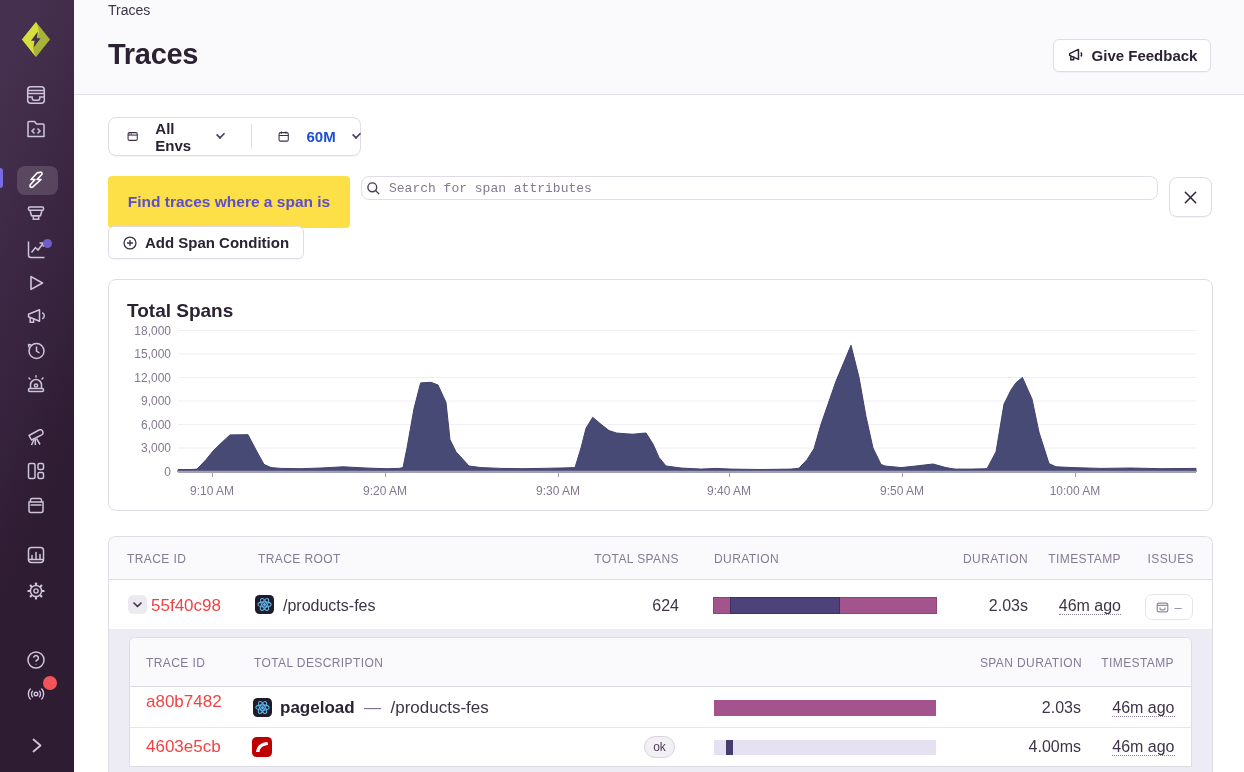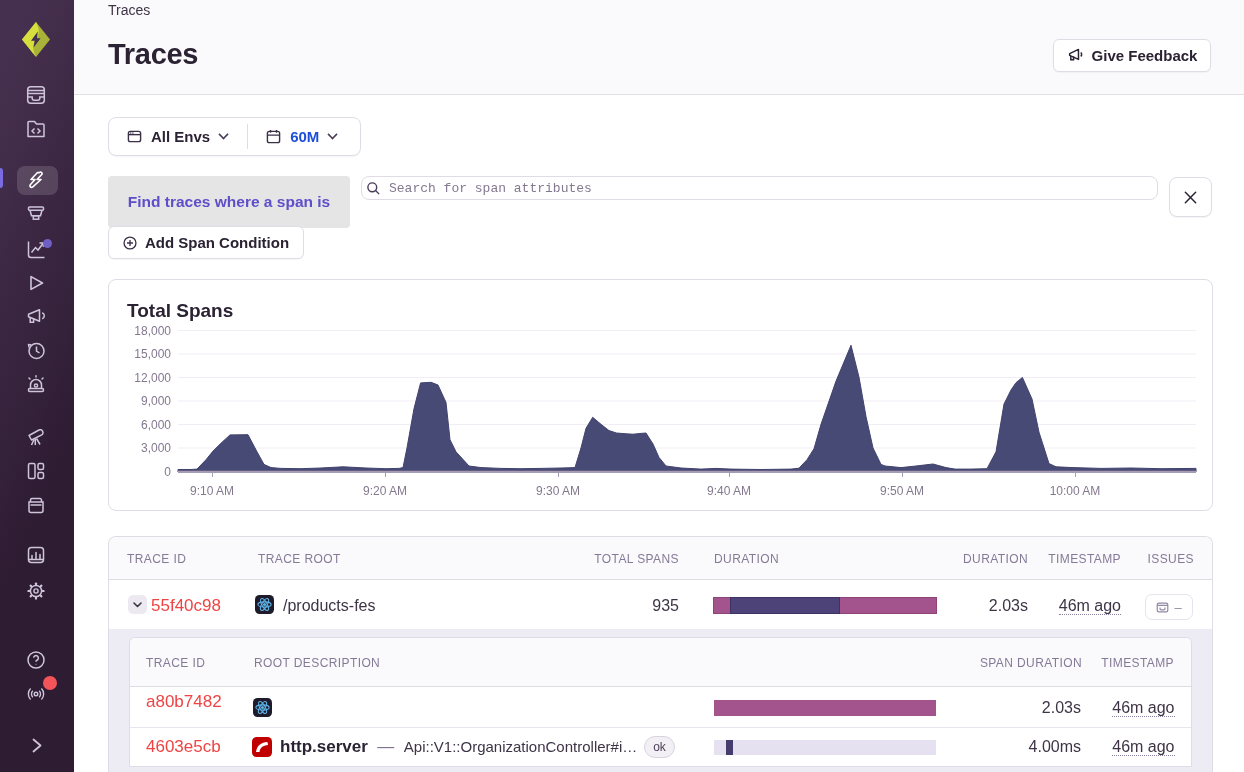--- a/index.html
+++ b/index.html
@@ -6,24 +6,24 @@
 .abs{position:absolute}
 #sidebar{position:absolute;left:0;top:0;width:74px;height:772px;background:linear-gradient(294.17deg,#2e1c33 35.57%,#46304f 92.42%)}
 #sidebar svg{position:absolute;left:26px}
 .selbox{position:absolute;left:17px;top:166px;width:41px;height:29px;border-radius:8px;background:rgba(255,255,255,0.14)}
 .actpill{position:absolute;left:0;top:168px;width:3px;height:20px;border-radius:0 3px 3px 0;background:#7a6be0}
 .hdrline{position:absolute;left:74px;top:94px;width:1170px;height:1px;background:#e3dee8}
 .crumb{position:absolute;left:108px;top:2px;font-size:14px;color:#3e3446}
 h1{position:absolute;left:108px;top:38px;font-size:29px;font-weight:bold;color:#2b2233;letter-spacing:-.3px}
 .btn{position:absolute;background:#fff;border:1px solid #e0dce5;border-radius:6px;display:flex;align-items:center;justify-content:center;color:#2b2233;font-weight:bold;font-size:15px;box-shadow:0 1px 1px rgba(40,30,60,0.04)}
 #feedback{left:1053px;top:39px;width:158px;height:33px;gap:8px}
-#filters{left:108px;top:117px;width:253px;height:39px;border-radius:8px;font-size:15px;justify-content:flex-start;padding:0 0 0 18px;gap:9px}
+#filters{left:108px;top:117px;width:253px;height:39px;border-radius:8px;font-size:15px;justify-content:flex-start;padding:0 0 0 18px;gap:17px}
 #filters .sep{width:1px;height:25px;background:#e0dce5;margin:0 9px 0 10px}
 .chev{width:9px;height:9px;display:inline-block;position:relative;top:-2px;border-right:2px solid #4a3b57;border-bottom:2px solid #4a3b57;transform:rotate(45deg)}
-#wherepill{position:absolute;left:108px;top:176px;width:242px;height:52px;background:#e5e5e5;border-radius:4px;color:#5d4ec9;font-weight:bold;font-size:15.5px;display:flex;align-items:center;justify-content:center}
+#wherepill{position:absolute;left:108px;top:176px;width:242px;height:52px;background:#fde047;border-radius:4px;color:#5d4ec9;font-weight:bold;font-size:15.5px;display:flex;align-items:center;justify-content:center}
 #search{position:absolute;left:361px;top:176px;width:797px;height:24px;background:#fff;border:1px solid #e0dce5;border-radius:8px;display:flex;align-items:center;padding-left:4px;gap:8px}
 #search span{font-family:"Liberation Mono",monospace;font-size:13px;color:#84788f}
 #xbtn{left:1169px;top:177px;width:43px;height:40px;border-radius:8px}
 #addspan{left:108px;top:226px;width:196px;height:33px;gap:8px}
 .panel{position:absolute;background:#fff;border:1px solid #e0dce5;border-radius:8px}
 #chartpanel{left:108px;top:279px;width:1105px;height:232px}
 #chartpanel h2{position:absolute;left:18px;top:20px;font-size:19px;font-weight:bold;color:#2b2233}
 #tablepanel{left:108px;top:536px;width:1105px;height:240px;border-radius:8px 8px 0 0;border-bottom:none;overflow:hidden}
 .thead{position:absolute;left:0;top:0;width:100%;height:43px;background:#fafafc;border-bottom:1px solid #e0dce5}
 .hcell{position:absolute;top:15px;font-size:12px;font-weight:normal;color:#857a96;letter-spacing:.4px}
@@ -220,58 +220,58 @@
 <svg class="abs" style="left:146px;top:58px" width="19" height="19" viewBox="0 0 19 19">
       <rect width="19" height="19" rx="4.5" fill="#1f1b2b"></rect>
       <g stroke="#5fb5e8" stroke-width="1.1" fill="none">
         <ellipse cx="9.5" cy="9.5" rx="6.6" ry="2.6"></ellipse>
         <ellipse cx="9.5" cy="9.5" rx="6.6" ry="2.6" transform="rotate(60 9.5 9.5)"></ellipse>
         <ellipse cx="9.5" cy="9.5" rx="6.6" ry="2.6" transform="rotate(120 9.5 9.5)"></ellipse>
       </g>
       <circle cx="9.5" cy="9.5" r="1.5" fill="#5fb5e8"></circle>
     </svg>
 <div class="abs rowtxt" style="left:174px;top:59px;line-height:19px">/products-fes</div>
-<div class="abs rowtxt r" style="left:470px;top:59px;width:100px;line-height:19px">935</div>
+<div class="abs rowtxt r" style="left:470px;top:59px;width:100px;line-height:19px">624</div>
 <div class="abs" style="left:604px;top:60px;width:224px;height:17px;background:#a4548c;border:1px solid #8f4377"></div>
 <div class="abs" style="left:621px;top:60px;width:110px;height:17px;background:#4d4378;border:1px solid #3c3364"></div>
 <div class="abs rowtxt r" style="left:819px;top:59px;width:100px;line-height:19px">2.03s</div>
 <div class="abs rowtxt r" style="left:912px;top:59px;width:100px;line-height:19px"><span class="dotted">46m ago</span></div>
 <div class="abs" style="left:1036px;top:57px;width:48px;height:26px;border:1px solid #e7e2ec;border-radius:7px;background:#fff;display:flex;align-items:center;justify-content:center;gap:5px">
       <svg width="13" height="13" viewBox="0 0 16 16" fill="none" stroke="#9189a1" stroke-width="1.5">
         <rect x="1.5" y="2.5" width="13" height="11" rx="2"></rect>
         <path d="M1.5 5.5 h13 M5 8 v1.5 a1.5 1.5 0 0 0 1.5 1.5 h3 A1.5 1.5 0 0 0 11 9.5 V8"></path>
       </svg>
       <span style="color:#9189a1;font-size:13px">–</span>
     </div>
 <div id="expanded"></div>
 <div id="nested">
  <div class="abs" style="left:0;top:0;width:100%;height:49px;background:#fafafc;border-bottom:1px solid #e0dce5;border-radius:6px 6px 0 0"></div>
  <div class="hcell" style="left:16px;top:18px">TRACE ID</div>
- <div class="hcell" style="left:124px;top:18px">ROOT DESCRIPTION</div>
+ <div class="hcell" style="left:124px;top:18px">TOTAL DESCRIPTION</div>
  <div class="hcell r" style="left:822px;top:18px;width:130px">SPAN DURATION</div>
  <div class="hcell r" style="left:944px;top:18px;width:100px">TIMESTAMP</div>
  <div class="abs" style="left:0;top:88.5px;width:100%;height:1px;background:#e9e4ee"></div>
  <div class="abs link" style="left:16px;top:54px;line-height:19px">a80b7482</div>
  <svg class="abs" style="left:123px;top:60px" width="19" height="19" viewBox="0 0 19 19">
         <rect width="19" height="19" rx="4.5" fill="#1f1b2b"></rect>
         <g stroke="#5fb5e8" stroke-width="1.1" fill="none">
           <ellipse cx="9.5" cy="9.5" rx="6.6" ry="2.6"></ellipse>
           <ellipse cx="9.5" cy="9.5" rx="6.6" ry="2.6" transform="rotate(60 9.5 9.5)"></ellipse>
           <ellipse cx="9.5" cy="9.5" rx="6.6" ry="2.6" transform="rotate(120 9.5 9.5)"></ellipse>
         </g>
         <circle cx="9.5" cy="9.5" r="1.5" fill="#5fb5e8"></circle>
       </svg>
+ <div class="abs rowtxt" style="left:150px;top:60px;line-height:19px;font-size:17px"><b style="color:#2b2233">pageload</b><span class="dash">&nbsp;&nbsp;—&nbsp;&nbsp;</span>/products-fes</div>
  <div class="abs" style="left:584px;top:62px;width:222px;height:15.5px;background:#a4548c"></div>
  <div class="abs rowtxt r" style="left:851px;top:60px;width:100px;line-height:19px">2.03s</div>
  <div class="abs rowtxt r" style="left:944.5px;top:60px;width:100px;line-height:19px"><span class="dotted">46m ago</span></div>
  <div class="abs link" style="left:16px;top:99px;line-height:19px">4603e5cb</div>
  <svg class="abs" style="left:122px;top:99px" width="20" height="20" viewBox="0 0 20 20">
         <rect width="20" height="20" rx="4.5" fill="#c00000"></rect>
         <path d="M4 15 C5 8.5 9 5.5 15.5 5 L16 8 C11 8.5 8 10.5 7.5 15 Z" fill="#fff"></path>
       </svg>
- <div class="abs rowtxt" style="left:150px;top:99px;white-space:nowrap;line-height:19px;font-size:17px"><b style="color:#2b2233">http.server</b><span class="dash">&nbsp;&nbsp;—&nbsp;&nbsp;</span><span style="font-size:15px">Api::V1::OrganizationController#i…</span></div>
  <div class="abs" style="left:514px;top:98px;width:31px;height:22px;background:#f2eff5;border:1px solid #d9d3e0;border-radius:11px;color:#4d3e56;font-size:12px;display:flex;align-items:center;justify-content:center">ok</div>
  <div class="abs" style="left:584px;top:101.5px;width:222px;height:15.5px;background:#e6e1f0"></div>
  <div class="abs" style="left:596px;top:101.5px;width:7px;height:15.5px;background:#453d6e"></div>
  <div class="abs rowtxt r" style="left:851px;top:99px;width:100px;line-height:19px">4.00ms</div>
  <div class="abs rowtxt r" style="left:944.5px;top:99px;width:100px;line-height:19px"><span class="dotted">46m ago</span></div>
 </div>
 </div>
 
 </body></html>

